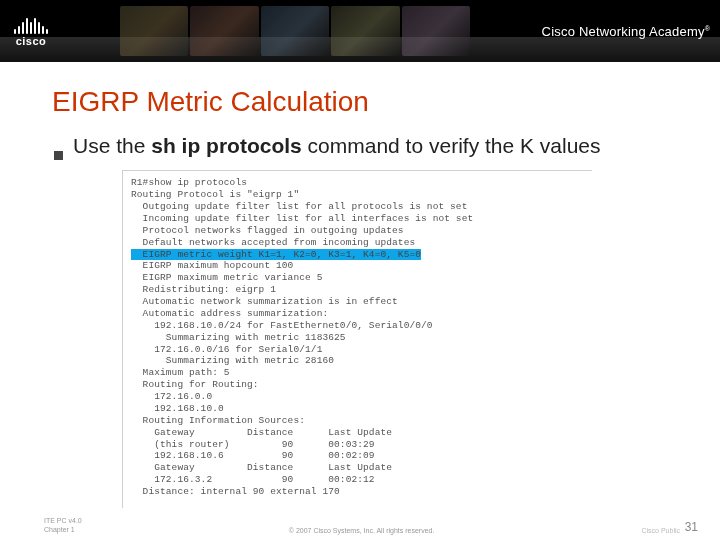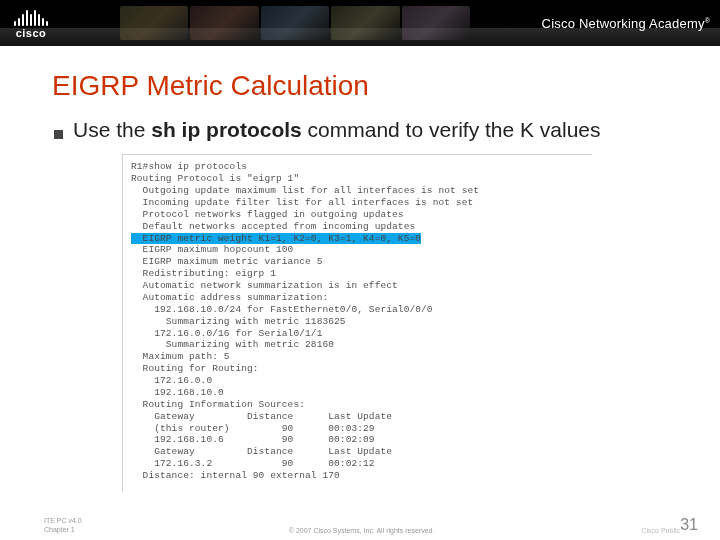--- a/index.html
+++ b/index.html
@@ -1,19 +1,19 @@
 <!DOCTYPE html>
 <html><head>
 <meta charset="utf-8">
 <style>
   * { box-sizing: border-box; margin: 0; padding: 0; }
   html, body { width: 720px; height: 540px; font-family: Arial, Helvetica, sans-serif; background: #fff; overflow: hidden; }
   .banner {
     position: relative;
-    height: 46px;
+    height: 62px;
     background: linear-gradient(to bottom, #000 0%, #000 60%, #2a2a2a 60%, #111 100%);
     display: flex;
     align-items: center;
     justify-content: space-between;
     padding: 0 10px;
   }
   .banner-photos {
     position: absolute;
     left: 120px; right: 250px; top: 6px; bottom: 6px;
     display: flex;
@@ -57,21 +57,21 @@
     padding: 18px 44px 0 52px;
   }
   .title {
     color: #cc3300;
     font-size: 28px;
     font-weight: 400;
     margin-bottom: 14px;
   }
   .bullet-row {
     display: flex;
-    align-items: center;
+    align-items: flex-end;
     gap: 10px;
     font-size: 21px;
     color: #222;
     line-height: 1.35;
     margin-left: 2px;
   }
   .bullet-sq {
     width: 9px; height: 9px;
     background: #444;
     margin-top: 9px;
@@ -106,21 +106,21 @@
     display: flex;
     align-items: flex-end;
     justify-content: space-between;
     padding: 0 22px 0 44px;
     font-size: 7px;
     color: #999;
   }
   .footer-left { line-height: 1.2; }
   .footer-center { flex: 1; text-align: center; }
   .footer-right { color: #bbb; margin-right: 18px; }
-  .pagenum { color: #888; font-size: 16px; position: absolute; right: 22px; bottom: 6px; margin-left: 8px; }
+  .pagenum { color: #888; font-size: 12px; position: absolute; right: 22px; bottom: 6px; margin-left: 8px; }
 </style>
 </head>
 <body>
 
 <div class="banner">
   <div class="banner-photos">
     <div></div>
       <div></div>
       <div></div>
       <div></div>
@@ -152,21 +152,21 @@
   <div class="bullet-row">
     <div class="bullet-sq"></div>
     <div>
       <span>Use the </span><span class="cmd">sh ip protocols</span><span> command to verify the K values</span>
     </div>
   </div>
 
   <div class="screenshot">
     <div class="term"><span>R1#show ip protocols</span>
 <span>Routing Protocol is "eigrp 1"</span>
-<span>  Outgoing update maximum list for all interfaces is not set</span>
+<span>  Outgoing update filter list for all protocols is not set</span>
 <span>  Incoming update filter list for all interfaces is not set</span>
 <span>  Protocol networks flagged in outgoing updates</span>
 <span>  Default networks accepted from incoming updates</span>
 <span class="hl">  EIGRP metric weight K1=1, K2=0, K3=1, K4=0, K5=0</span>
 <span>  EIGRP maximum hopcount 100</span>
 <span>  EIGRP maximum metric variance 5</span>
 <span>  Redistributing: eigrp 1</span>
 <span>  Automatic network summarization is in effect</span>
 <span>  Automatic address summarization:</span>
 <span>    192.168.10.0/24 for FastEthernet0/0, Serial0/0/0</span>

